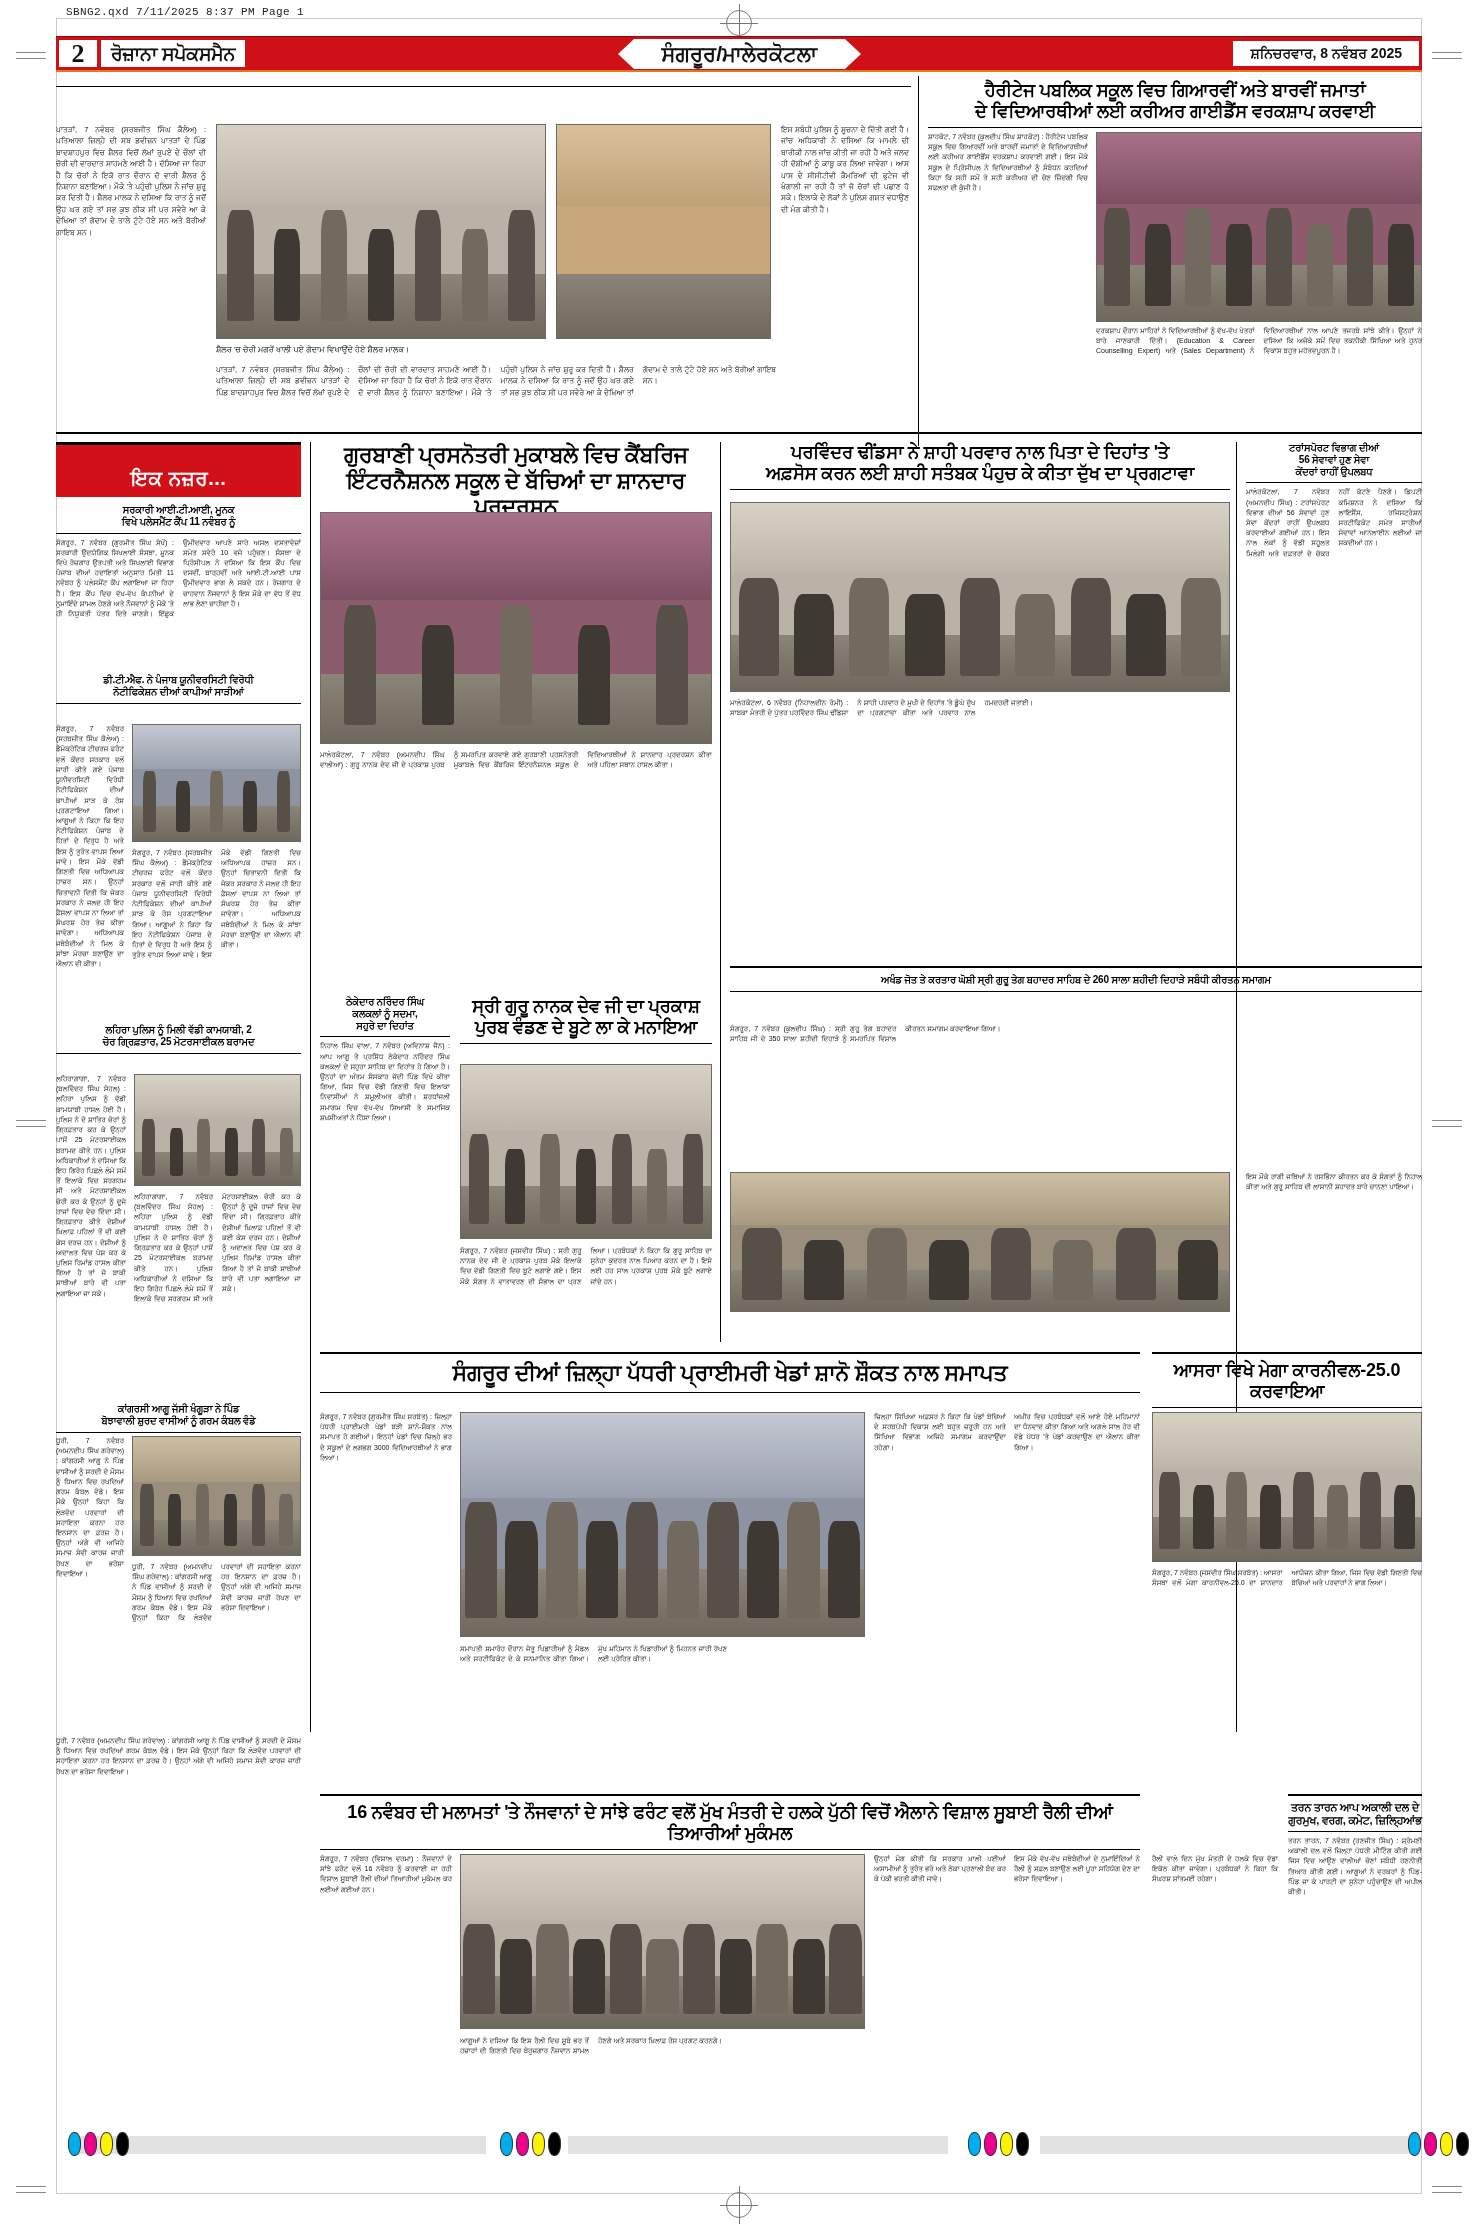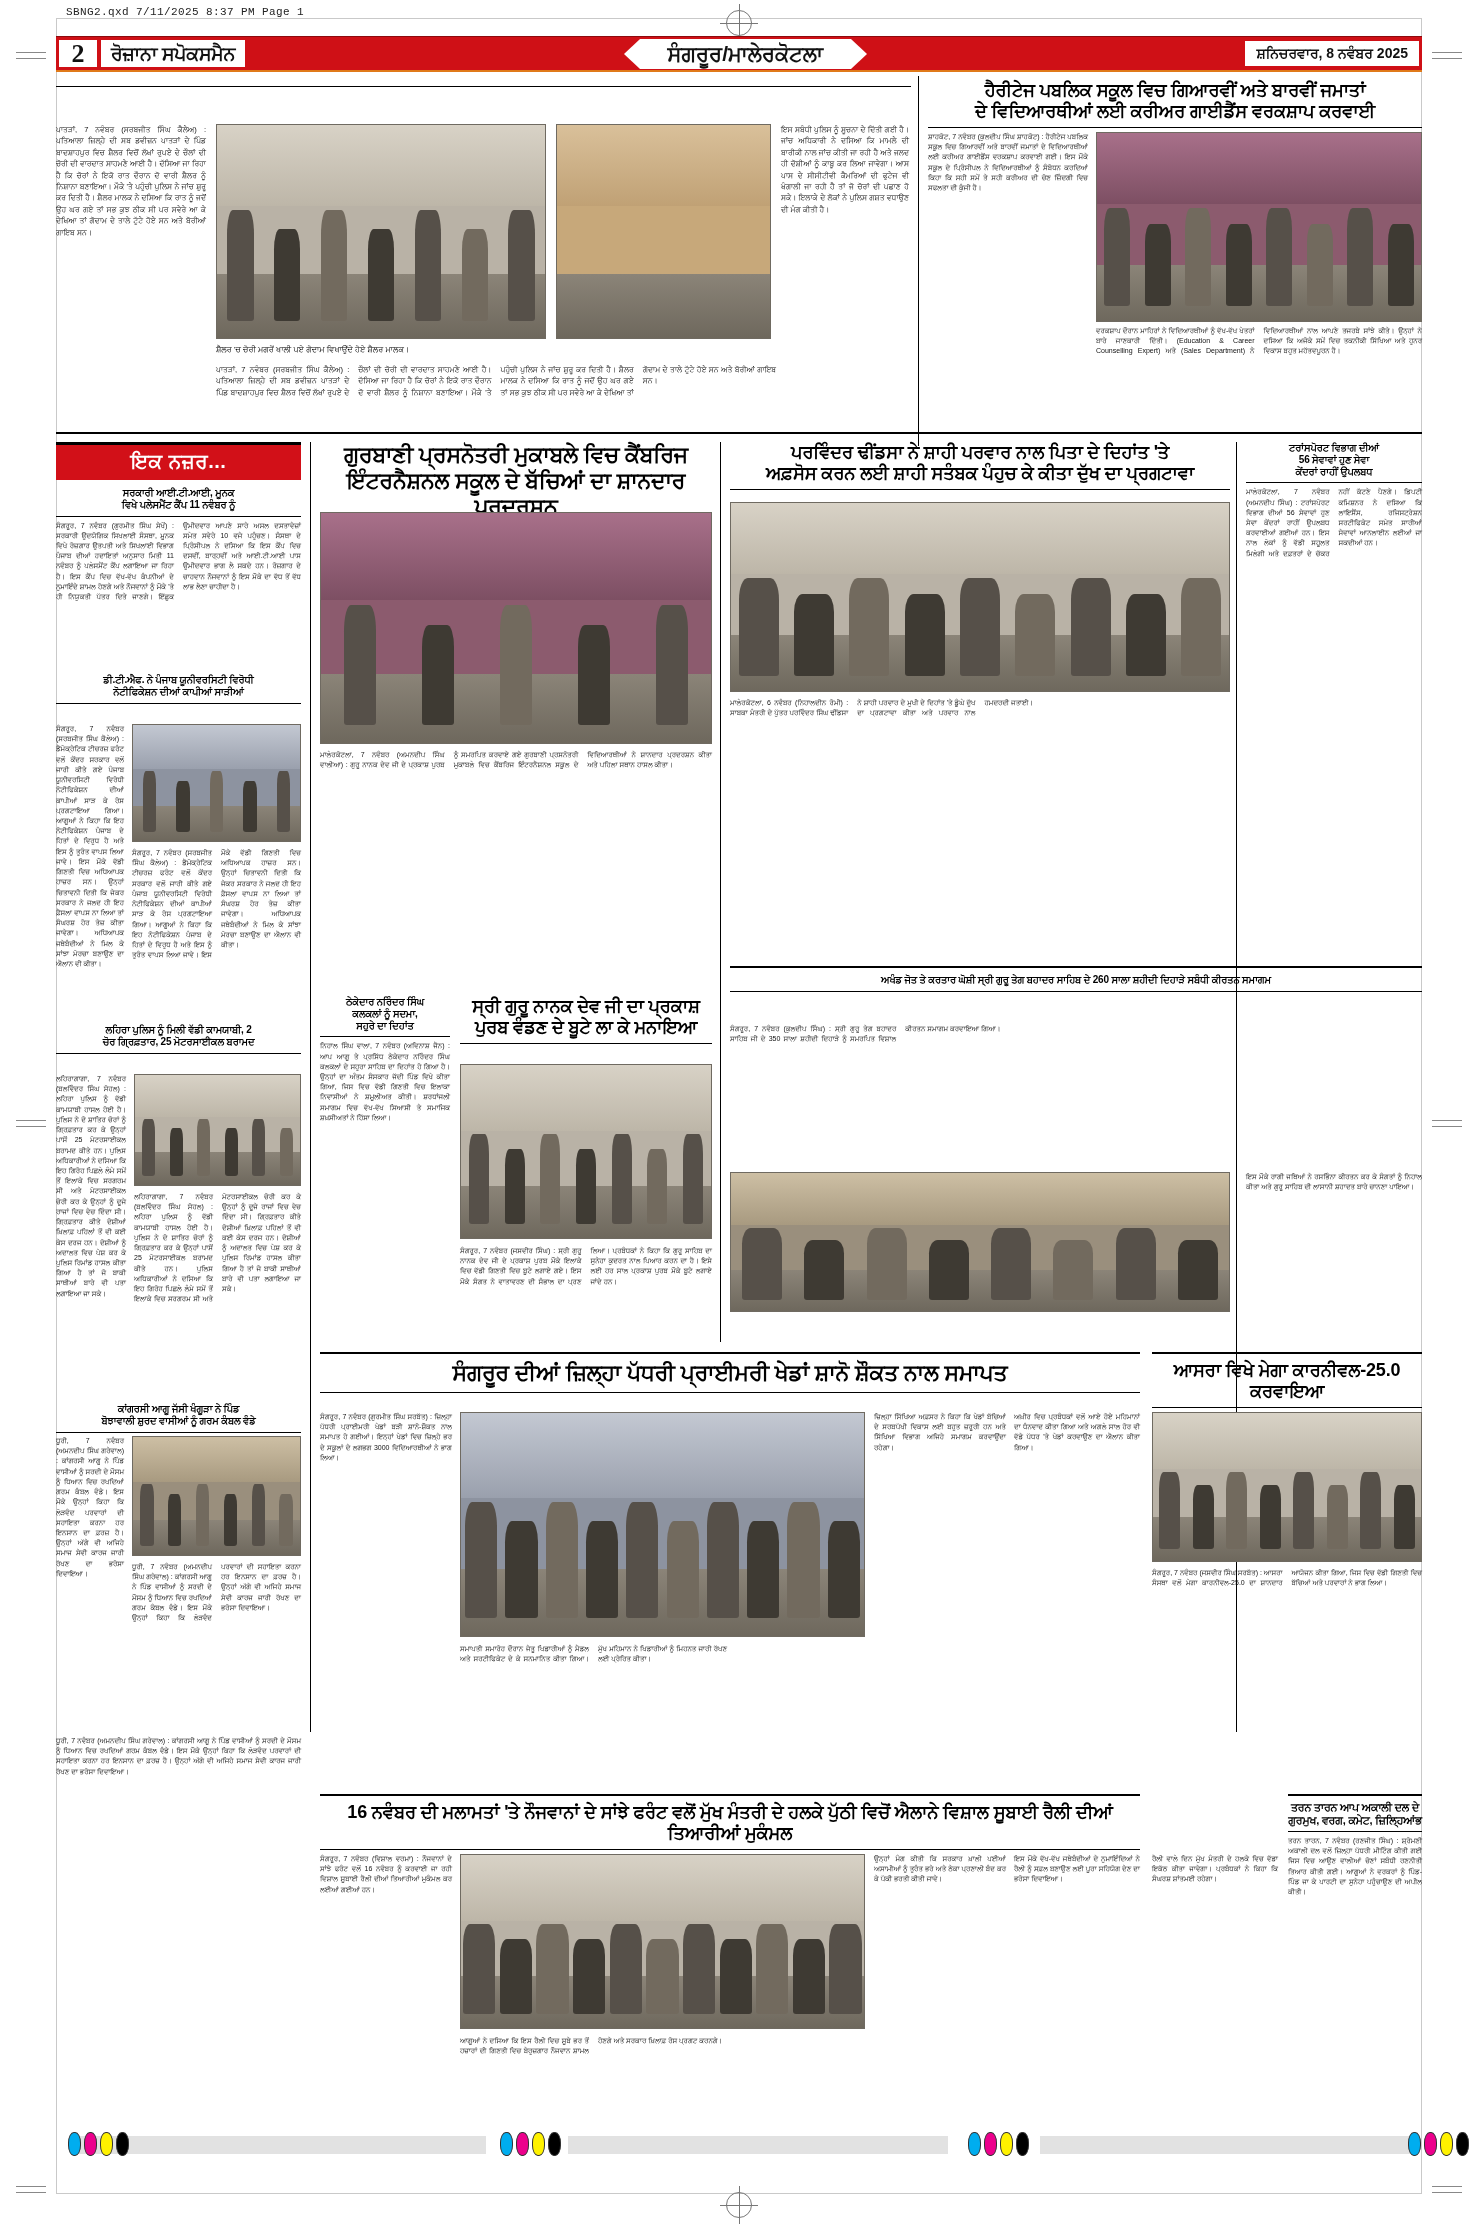--- a/index.html
+++ b/index.html
@@ -130,21 +130,21 @@
     border-bottom: 15px solid transparent;
   }
   .mh-arrow-l { border-right: 16px solid #ffffff; }
   .mh-arrow-r { border-left: 16px solid #ffffff; }
   .mh-date {
     background: #ffffff;
     color: #111;
     font-weight: bold;
     font-size: 14px;
     display: flex; align-items: center;
-    padding: 0 11px;
+    padding: 0 17px;
     margin: 4px 3px 4px 0;
     white-space: nowrap;
   }
 
   
   .content {
     position: absolute;
     left: 56px; top: 76px;
     width: 1366px; height: 2040px;
   }
@@ -203,21 +203,21 @@
   .photo.sacks .ph-sky { background:linear-gradient(#d9c09a,#c0a175); }
   .photo.hall { background:#8c5b6e; }
   .photo.hall .ph-sky { background:linear-gradient(#a8708a,#7d4f63); }
 
   .banner-red {
     background:#d21018;
     color:#fff;
     font-weight:bold;
     font-size:20px;
     text-align:center;
-    padding:5px 0 7px;
+    padding:22px 0 7px;
     letter-spacing:0.5px;
     border-top:3px solid #000;
   }
   .cols2 { column-count:2; column-gap:9px; }
   .cols3 { column-count:3; column-gap:9px; }
   .cols4 { column-count:4; column-gap:9px; }
 
   .sep-v { border-left:1px solid #000; }
 
   

